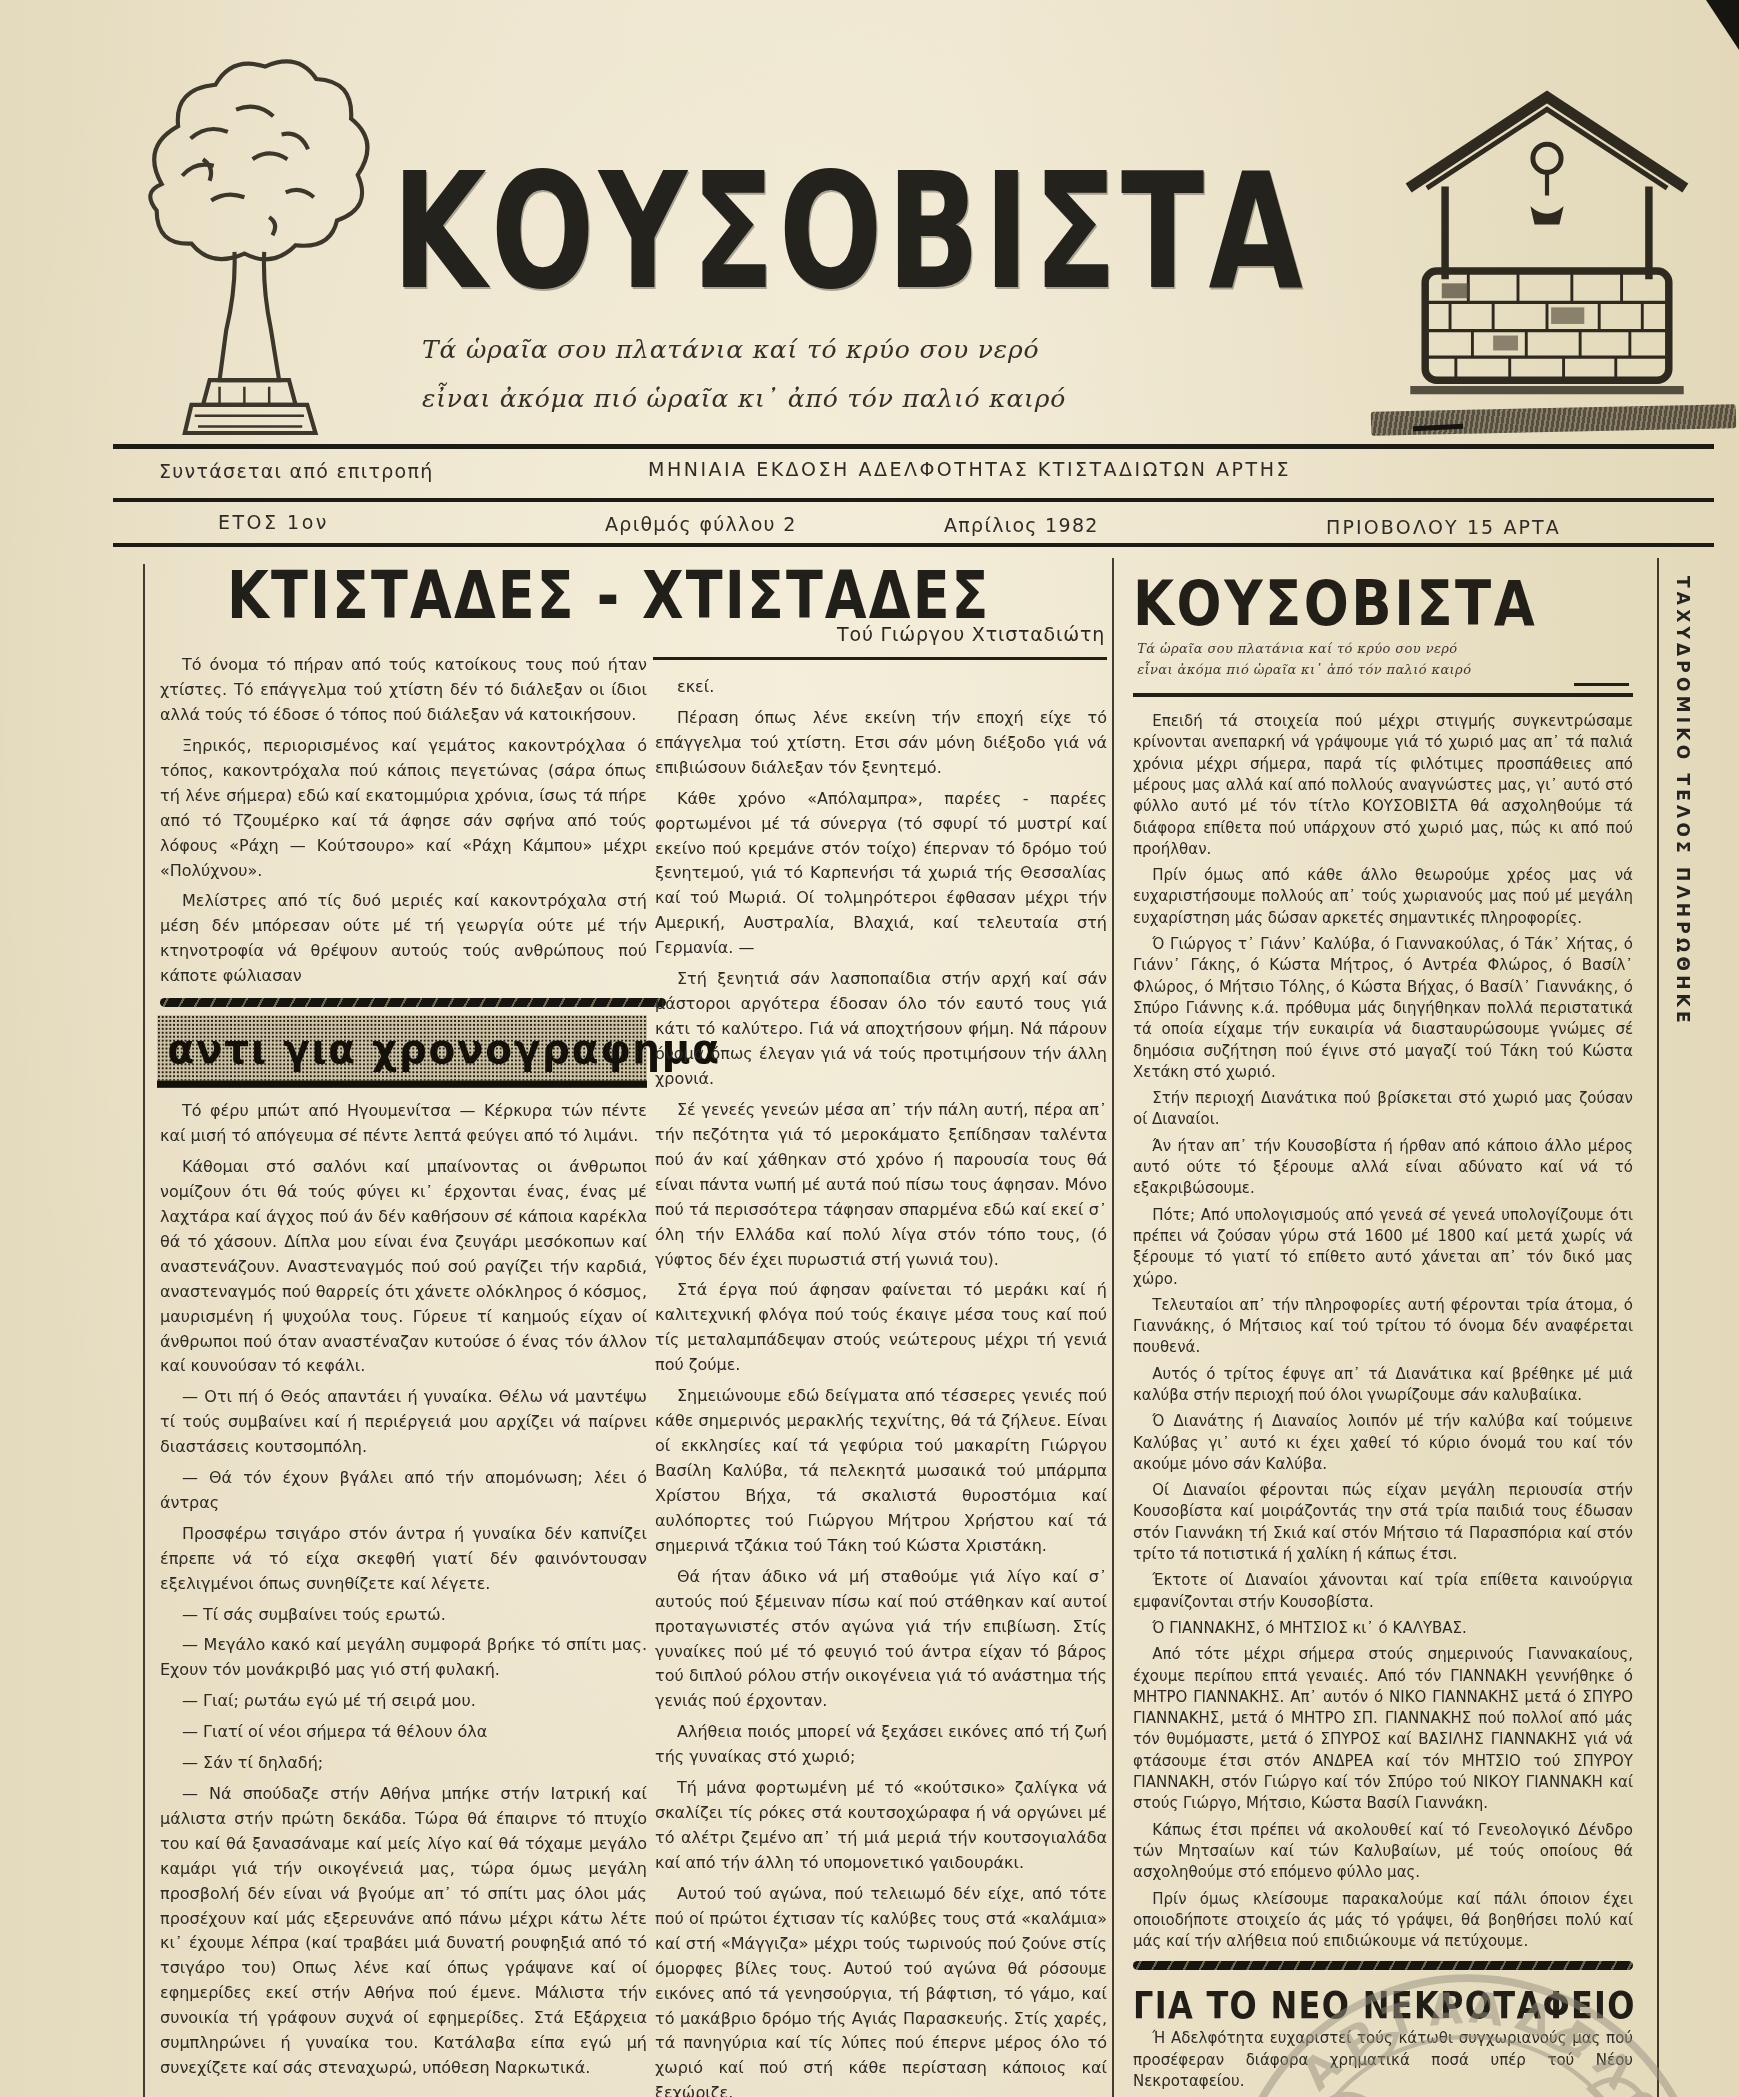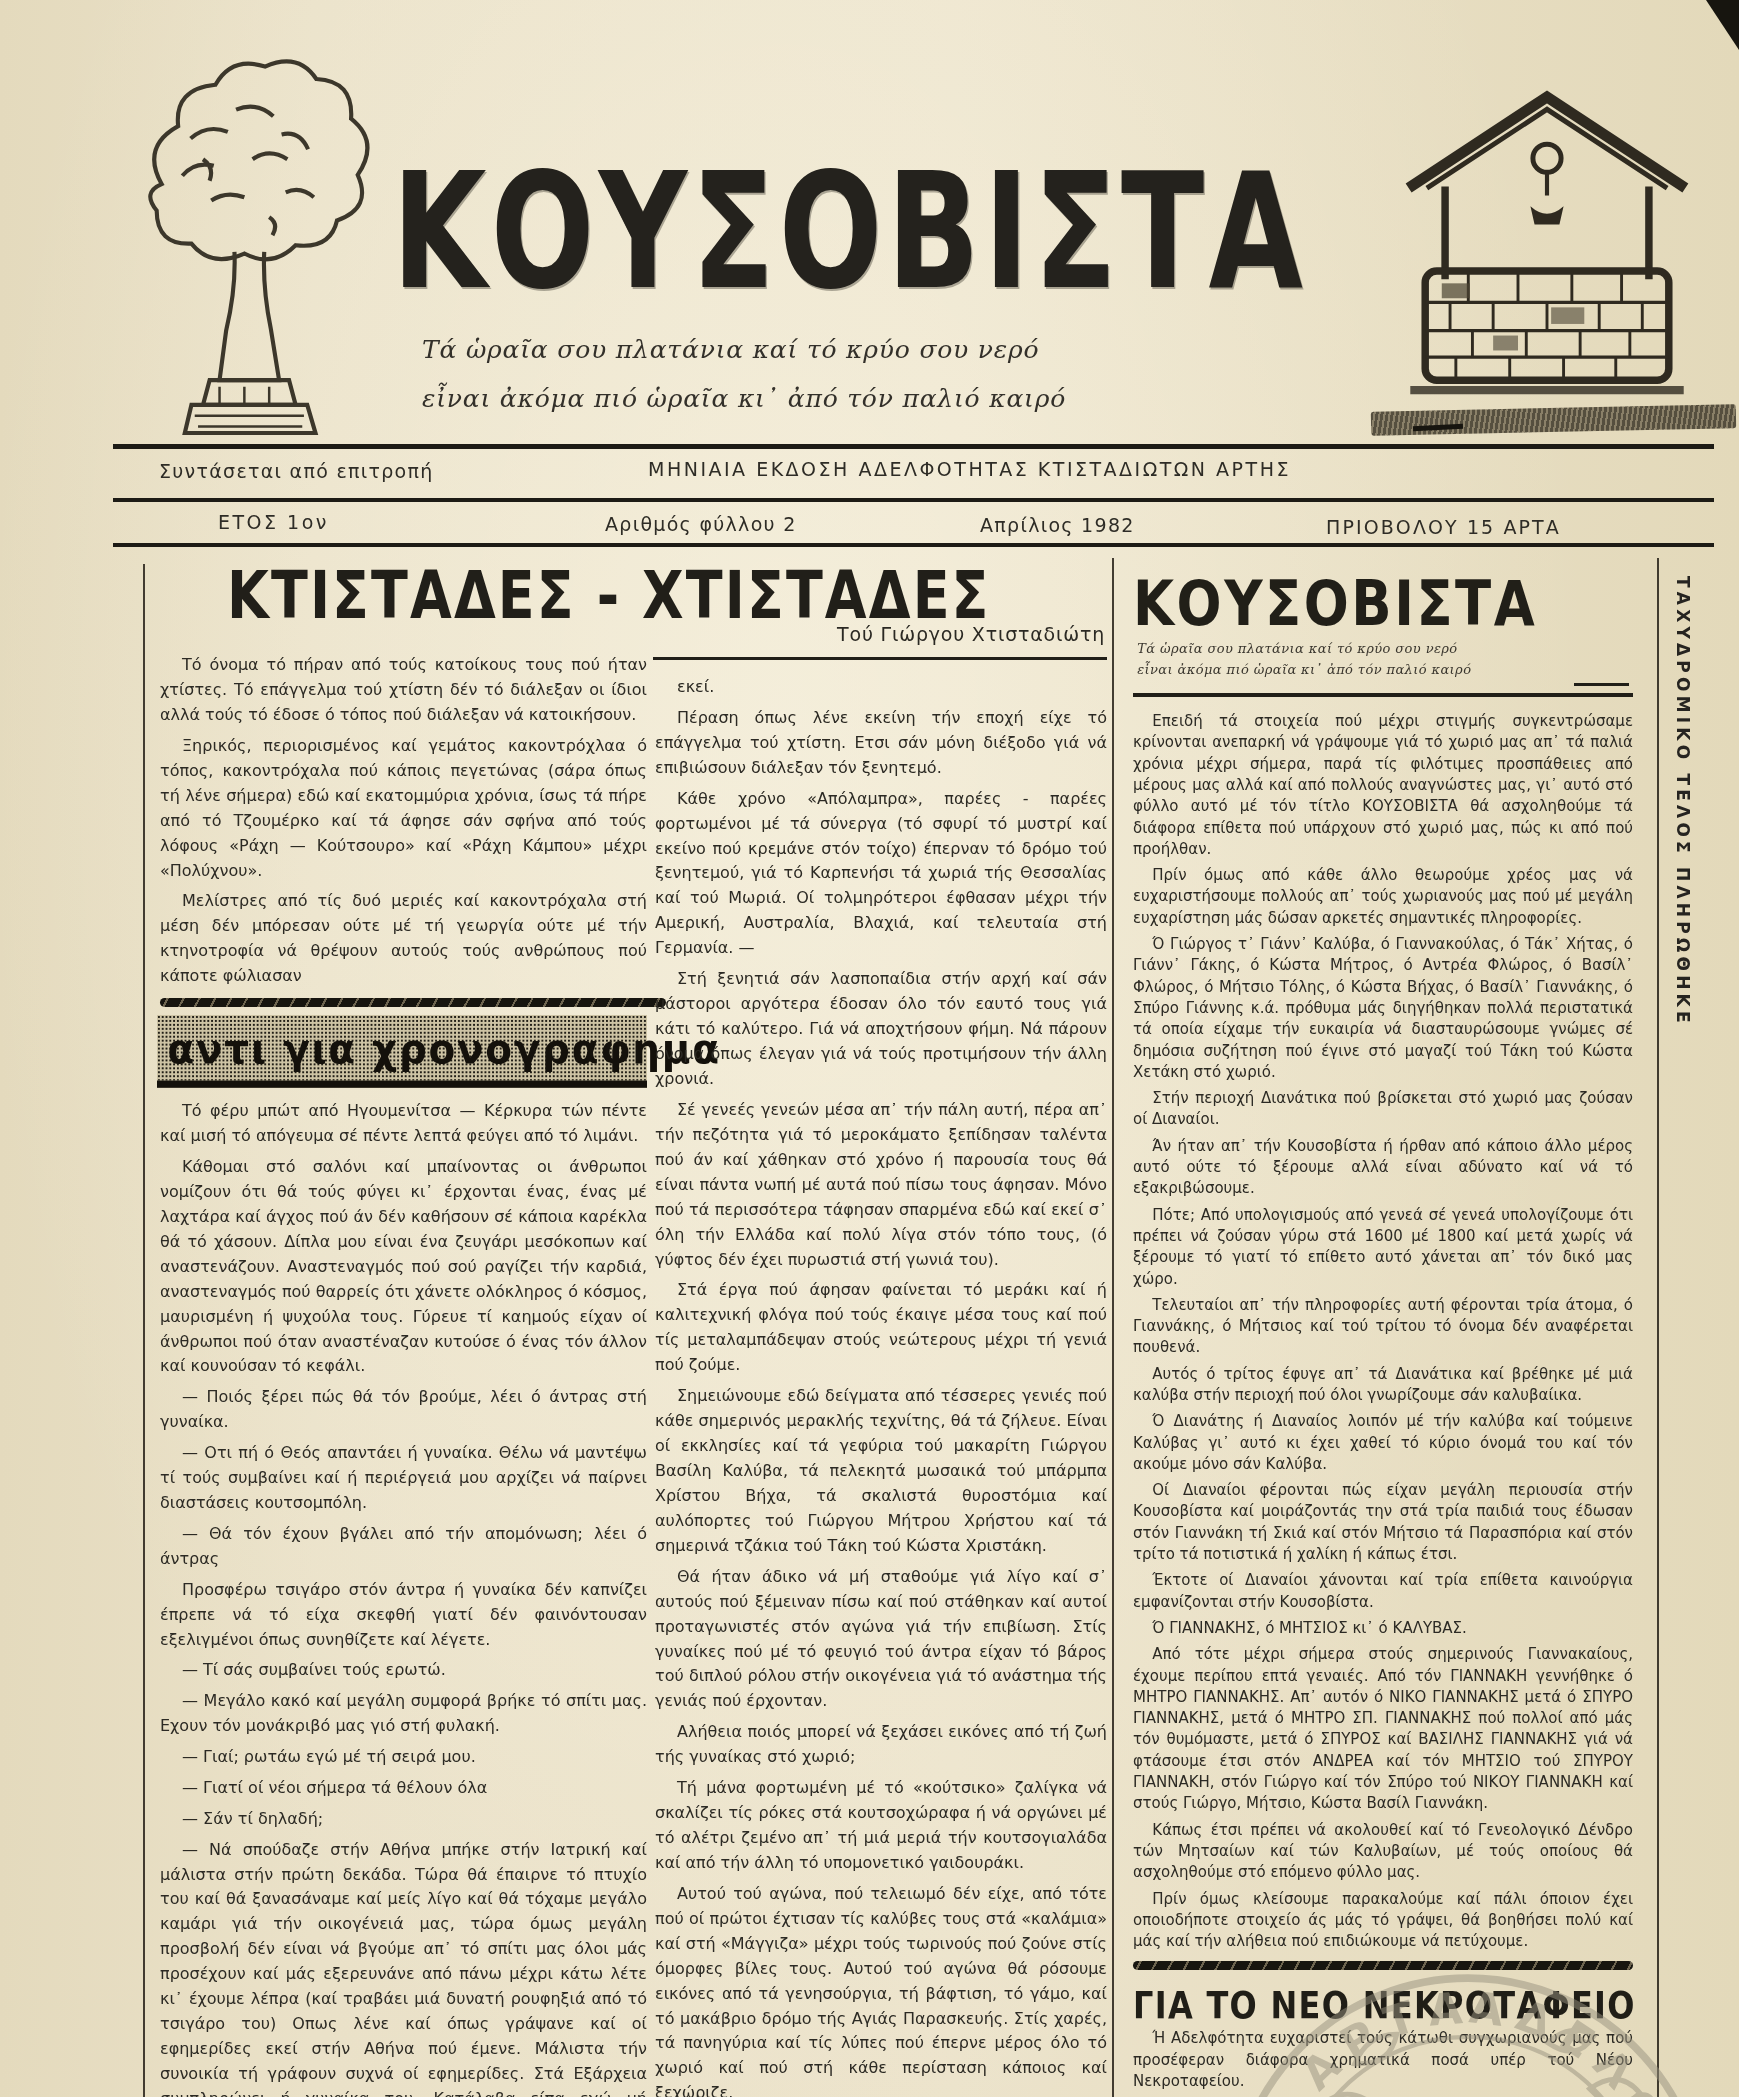--- a/index.html
+++ b/index.html
@@ -128,21 +128,21 @@
   <div class="well-ground"></div>
   <div class="corner-mark"></div>
   <div class="title-dash"></div>
 
   <div class="hrule hr1"></div>
   <div class="hdr-text" style="left:159px;top:460px;">Συντάσεται από επιτροπή</div>
   <div class="hdr-text" style="left:648px;top:458px;letter-spacing:2.5px;">ΜΗΝΙΑΙΑ ΕΚΔΟΣΗ ΑΔΕΛΦΟΤΗΤΑΣ ΚΤΙΣΤΑΔΙΩΤΩΝ ΑΡΤΗΣ</div>
   <div class="hrule hr2"></div>
   <div class="hdr-text" style="left:218px;top:511px;letter-spacing:2.5px;">ΕΤΟΣ 1ον</div>
   <div class="hdr-text" style="left:605px;top:513px;">Αριθμός φύλλου 2</div>
-  <div class="hdr-text" style="left:980px;top:514px;">Απρίλιος 1982</div>
+  <div class="hdr-text" style="left:944px;top:514px;">Απρίλιος 1982</div>
   <div class="hdr-text" style="left:1326px;top:516px;letter-spacing:2.1px;">ΠΡΙΟΒΟΛΟΥ 15 ΑΡΤΑ</div>
   <div class="hrule hr3"></div>
 
   <div class="vsep" style="left:143px;top:564px;height:1816px;"></div>
   <div class="vsep" style="left:1112px;top:558px;height:1829px;"></div>
   <div class="vsep" style="left:1657px;top:558px;height:1909px;"></div>
   <div class="vlabel">ΤΑΧΥΔΡΟΜΙΚΟ ΤΕΛΟΣ ΠΛΗΡΩΘΗΚΕ</div>
 
   <div class="art1-title">ΚΤΙΣΤΑΔΕΣ - ΧΤΙΣΤΑΔΕΣ</div>
   <div class="byline">Τού Γιώργου Χτισταδιώτη</div>
@@ -152,21 +152,20 @@
     <div>
         <p class="para">Τό όνομα τό πήραν από τούς κατοίκους τους πού ήταν χτίστες. Τό επάγγελμα τού χτίστη δέν τό διάλεξαν οι ίδιοι αλλά τούς τό έδοσε ό τόπος πού διάλεξαν νά κατοικήσουν.</p>
         <p class="para">Ξηρικός, περιορισμένος καί γεμάτος κακοντρόχλαα ό τόπος, κακοντρόχαλα πού κάποις πεγετώνας (σάρα όπως τή λένε σήμερα) εδώ καί εκατομμύρια χρόνια, ίσως τά πήρε από τό Τζουμέρκο καί τά άφησε σάν σφήνα από τούς λόφους «Ράχη — Κούτσουρο» καί «Ράχη Κάμπου» μέχρι «Πολύχνου».</p>
         <p class="para">Μελίστρες από τίς δυό μεριές καί κακοντρόχαλα στή μέση δέν μπόρεσαν ούτε μέ τή γεωργία ούτε μέ τήν κτηνοτροφία νά θρέψουν αυτούς τούς ανθρώπους πού κάποτε φώλιασαν</p>
       </div>
     <div class="rope" style="width:104%;"></div>
     <div class="banner">αντι για χρονογραφημα</div>
     <div>
         <p class="para">Τό φέρυ μπώτ από Ηγουμενίτσα — Κέρκυρα τών πέντε καί μισή τό απόγευμα σέ πέντε λεπτά φεύγει από τό λιμάνι.</p>
         <p class="para">Κάθομαι στό σαλόνι καί μπαίνοντας οι άνθρωποι νομίζουν ότι θά τούς φύγει κι᾽ έρχονται ένας, ένας μέ λαχτάρα καί άγχος πού άν δέν καθήσουν σέ κάποια καρέκλα θά τό χάσουν. Δίπλα μου είναι ένα ζευγάρι μεσόκοπων καί αναστενάζουν. Αναστεναγμός πού σού ραγίζει τήν καρδιά, αναστεναγμός πού θαρρείς ότι χάνετε ολόκληρος ό κόσμος, μαυρισμένη ή ψυχούλα τους. Γύρευε τί καημούς είχαν οί άνθρωποι πού όταν αναστέναζαν κυτούσε ό ένας τόν άλλον καί κουνούσαν τό κεφάλι.</p>
-        <p class="para">— Ποιός ξέρει πώς θά τόν βρούμε, λέει ό άντρας στή γυναίκα.</p>
         <p class="para">— Οτι πή ό Θεός απαντάει ή γυναίκα. Θέλω νά μαντέψω τί τούς συμβαίνει καί ή περιέργειά μου αρχίζει νά παίρνει διαστάσεις κουτσομπόλη.</p>
         <p class="para">— Θά τόν έχουν βγάλει από τήν απομόνωση; λέει ό άντρας</p>
         <p class="para">Προσφέρω τσιγάρο στόν άντρα ή γυναίκα δέν καπνίζει έπρεπε νά τό είχα σκεφθή γιατί δέν φαινόντουσαν εξελιγμένοι όπως συνηθίζετε καί λέγετε.</p>
         <p class="para">— Τί σάς συμβαίνει τούς ερωτώ.</p>
         <p class="para">— Μεγάλο κακό καί μεγάλη συμφορά βρήκε τό σπίτι μας. Εχουν τόν μονάκριβό μας γιό στή φυλακή.</p>
         <p class="para">— Γιαί; ρωτάω εγώ μέ τή σειρά μου.</p>
         <p class="para">— Γιατί οί νέοι σήμερα τά θέλουν όλα</p>
         <p class="para">— Σάν τί δηλαδή;</p>
         <p class="para">— Νά σπούδαζε στήν Αθήνα μπήκε στήν Ιατρική καί μάλιστα στήν πρώτη δεκάδα. Τώρα θά έπαιρνε τό πτυχίο του καί θά ξανασάναμε καί μείς λίγο καί θά τόχαμε μεγάλο καμάρι γιά τήν οικογένειά μας, τώρα όμως μεγάλη προσβολή δέν είναι νά βγούμε απ᾽ τό σπίτι μας όλοι μάς προσέχουν καί μάς εξερευνάνε από πάνω μέχρι κάτω λέτε κι᾽ έχουμε λέπρα (καί τραβάει μιά δυνατή ρουφηξιά από τό τσιγάρο του) Οπως λένε καί όπως γράψανε καί οί εφημερίδες εκεί στήν Αθήνα πού έμενε. Μάλιστα τήν συνοικία τή γράφουν συχνά οί εφημερίδες. Στά Εξάρχεια συμπληρώνει ή γυναίκα του. Κατάλαβα είπα εγώ μή συνεχίζετε καί σάς στεναχωρώ, υπόθεση Ναρκωτικά.</p>
       </div>

